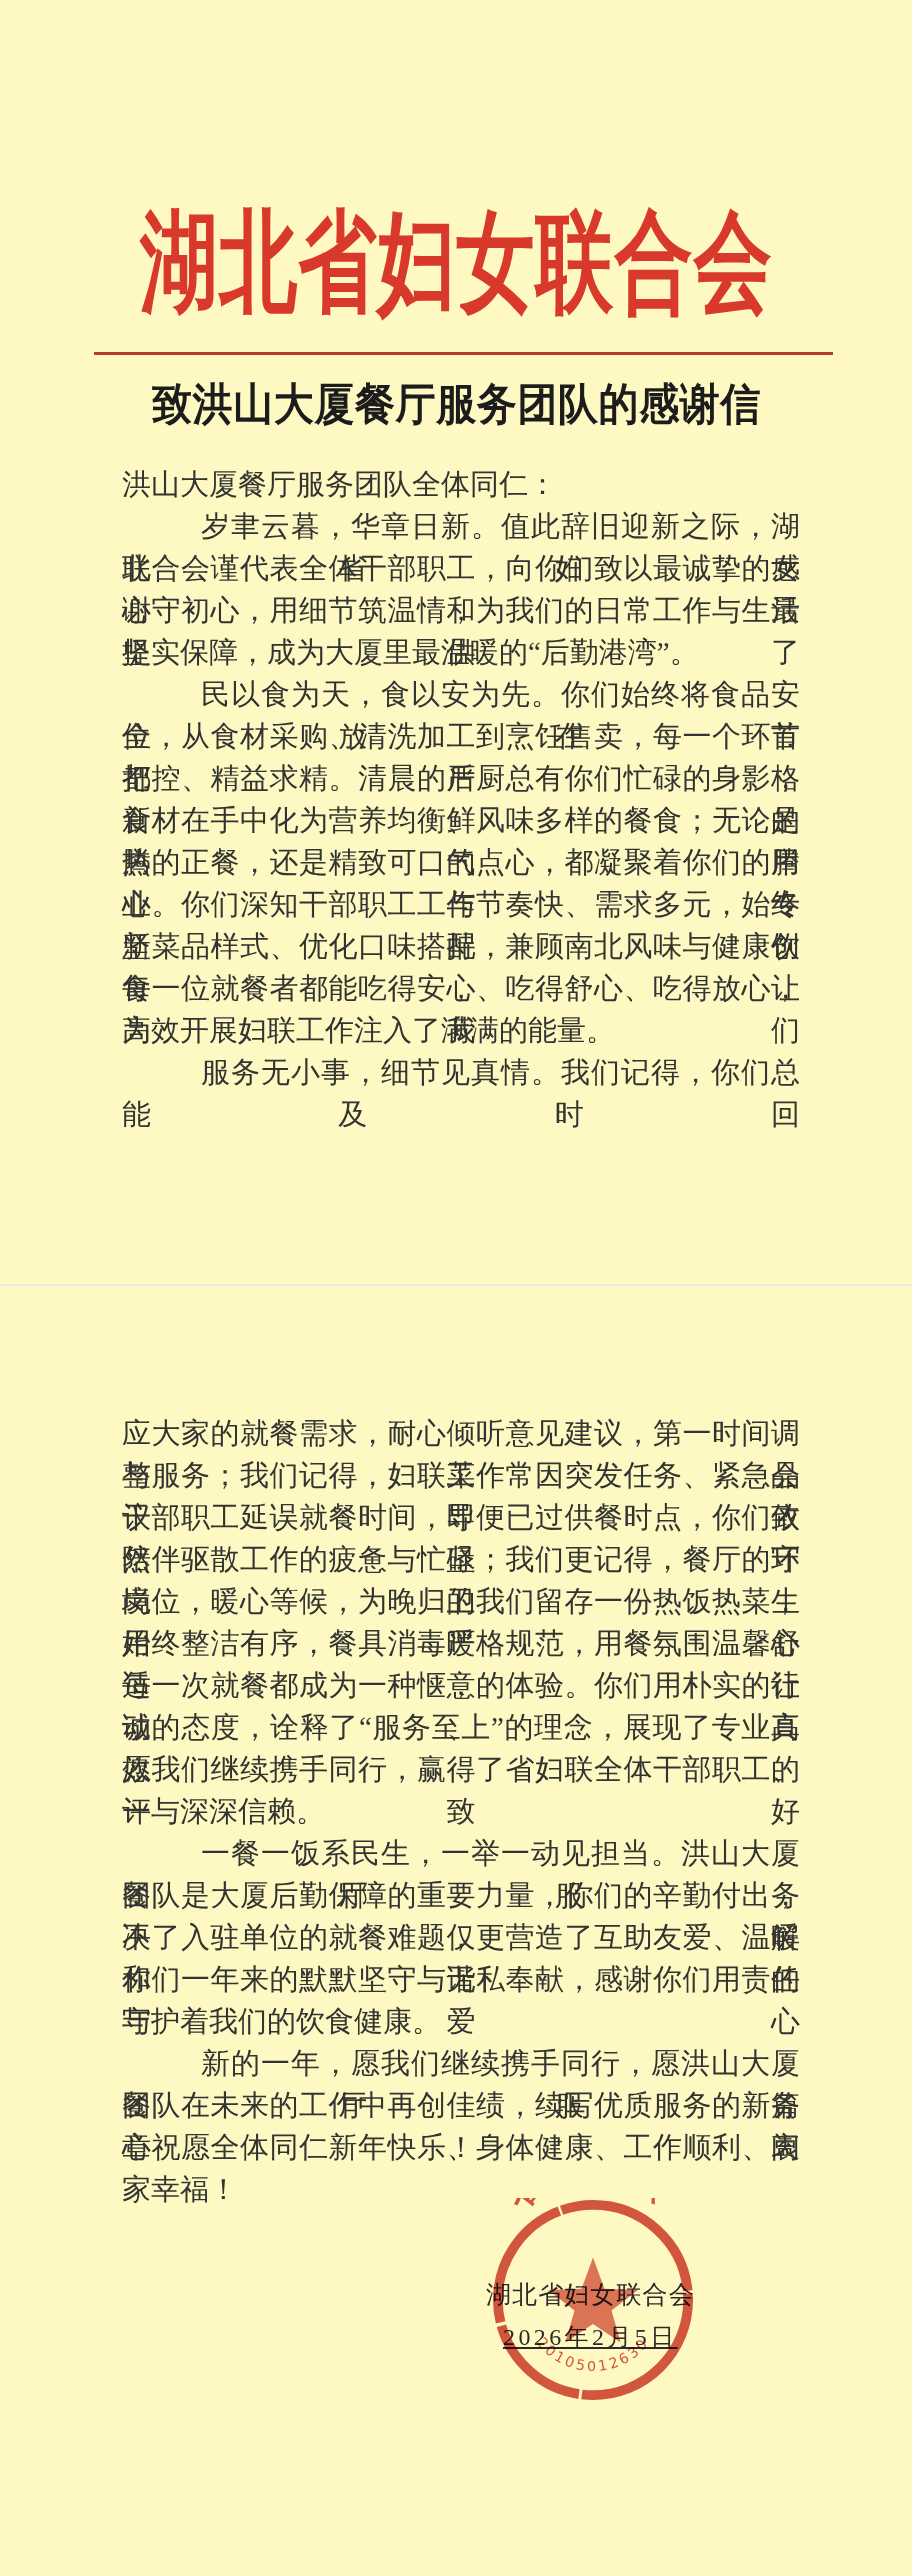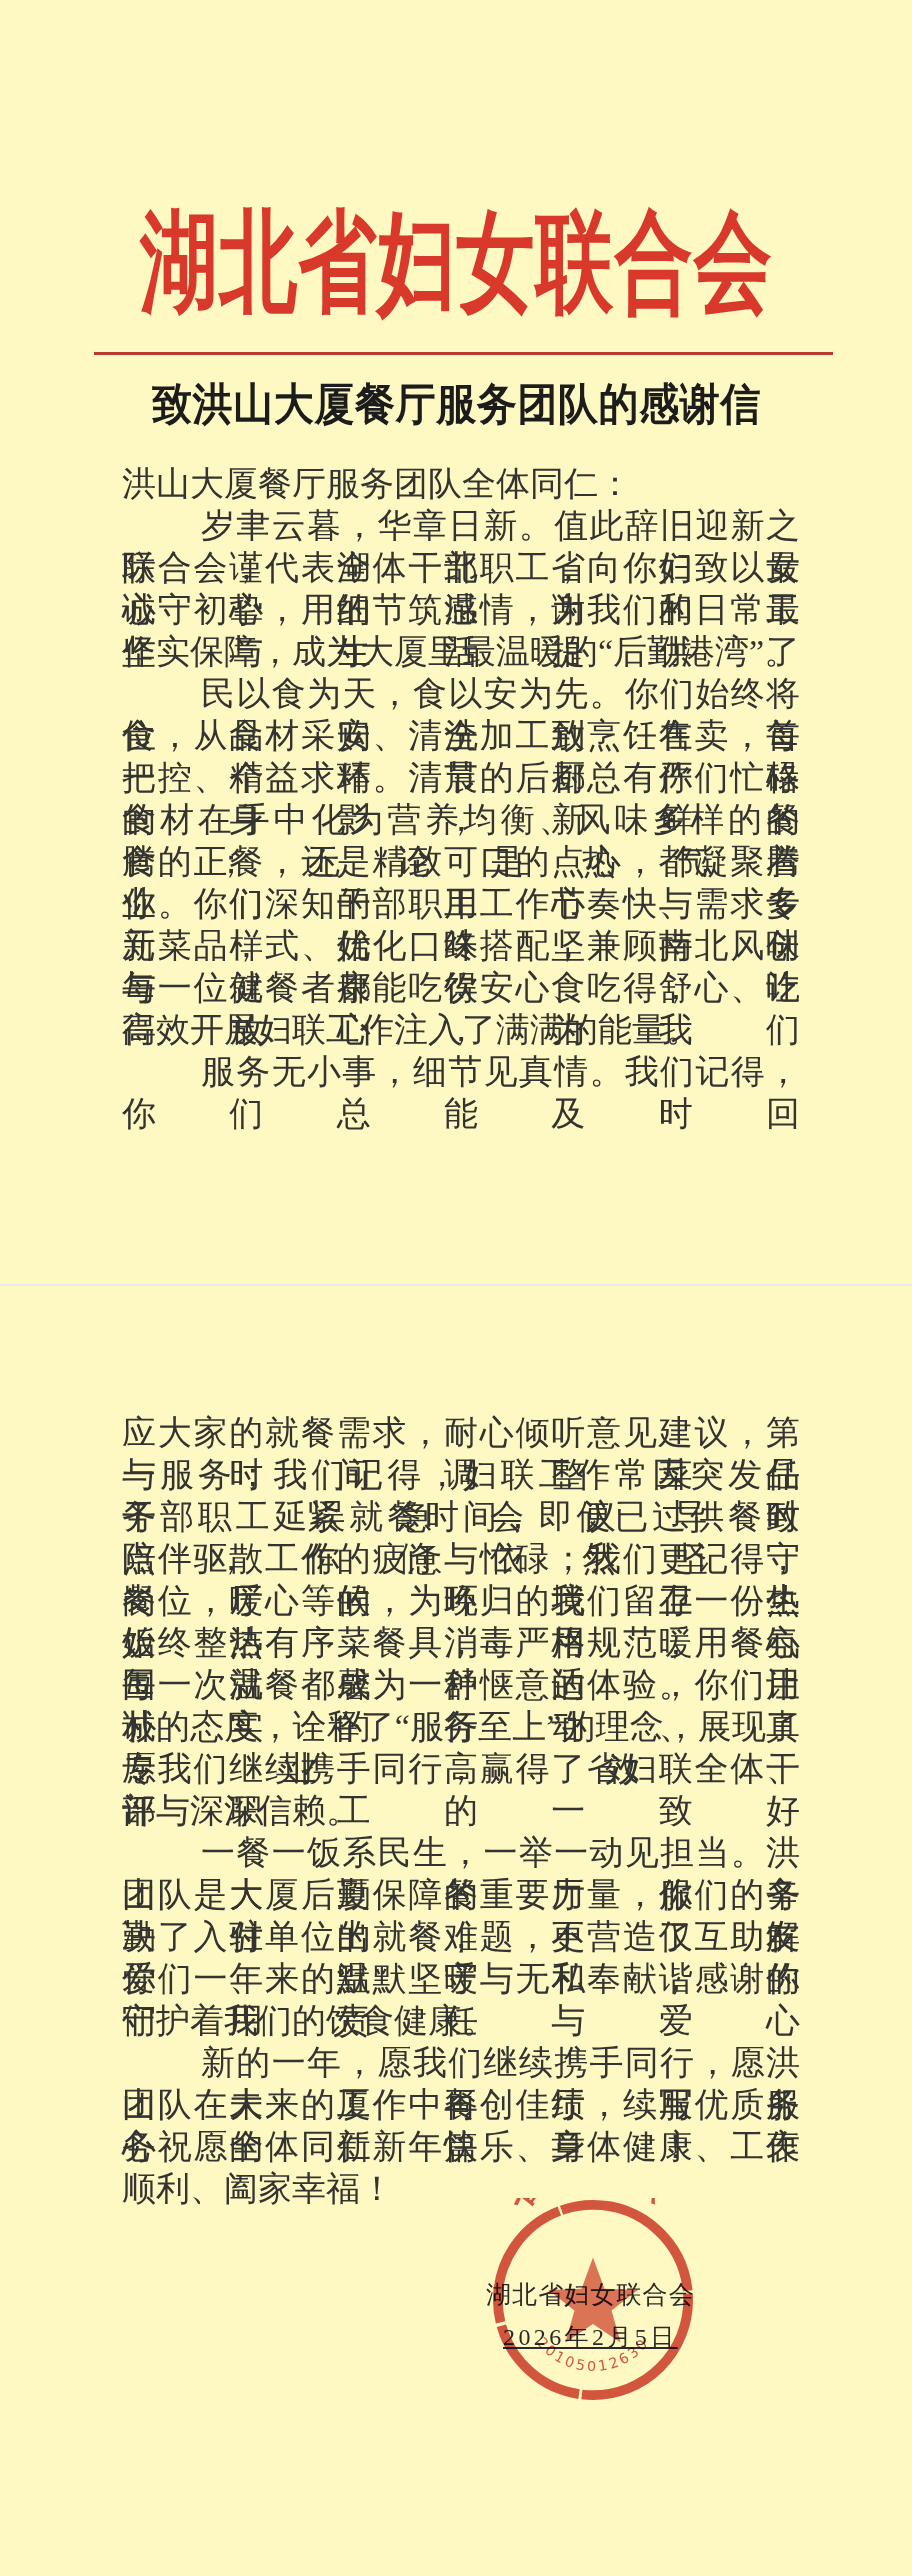--- a/index.html
+++ b/index.html
@@ -35,21 +35,21 @@
     letter-spacing:0.6px;color:#1c1c1c;
     transform:scaleY(1.1);transform-origin:center top;
     white-space:nowrap;
   }
   
   .body-block{position:absolute;left:122px;width:678px;}
   .p1{top:463px;}
   .p2{top:1412px;}
   .line{
     height:42px;line-height:42px;
-    font-size:34px;
+    font-size:29px;
     text-align:justify;text-align-last:justify;
     text-justify:inter-character;
     color:#333331;
     white-space:normal;
     overflow:visible;
   }
   .line.indent{text-indent:79px;}
   .line.end{text-align-last:left;}
   .seam{
     position:absolute;left:0;top:1284px;width:100%;height:1.7px;

